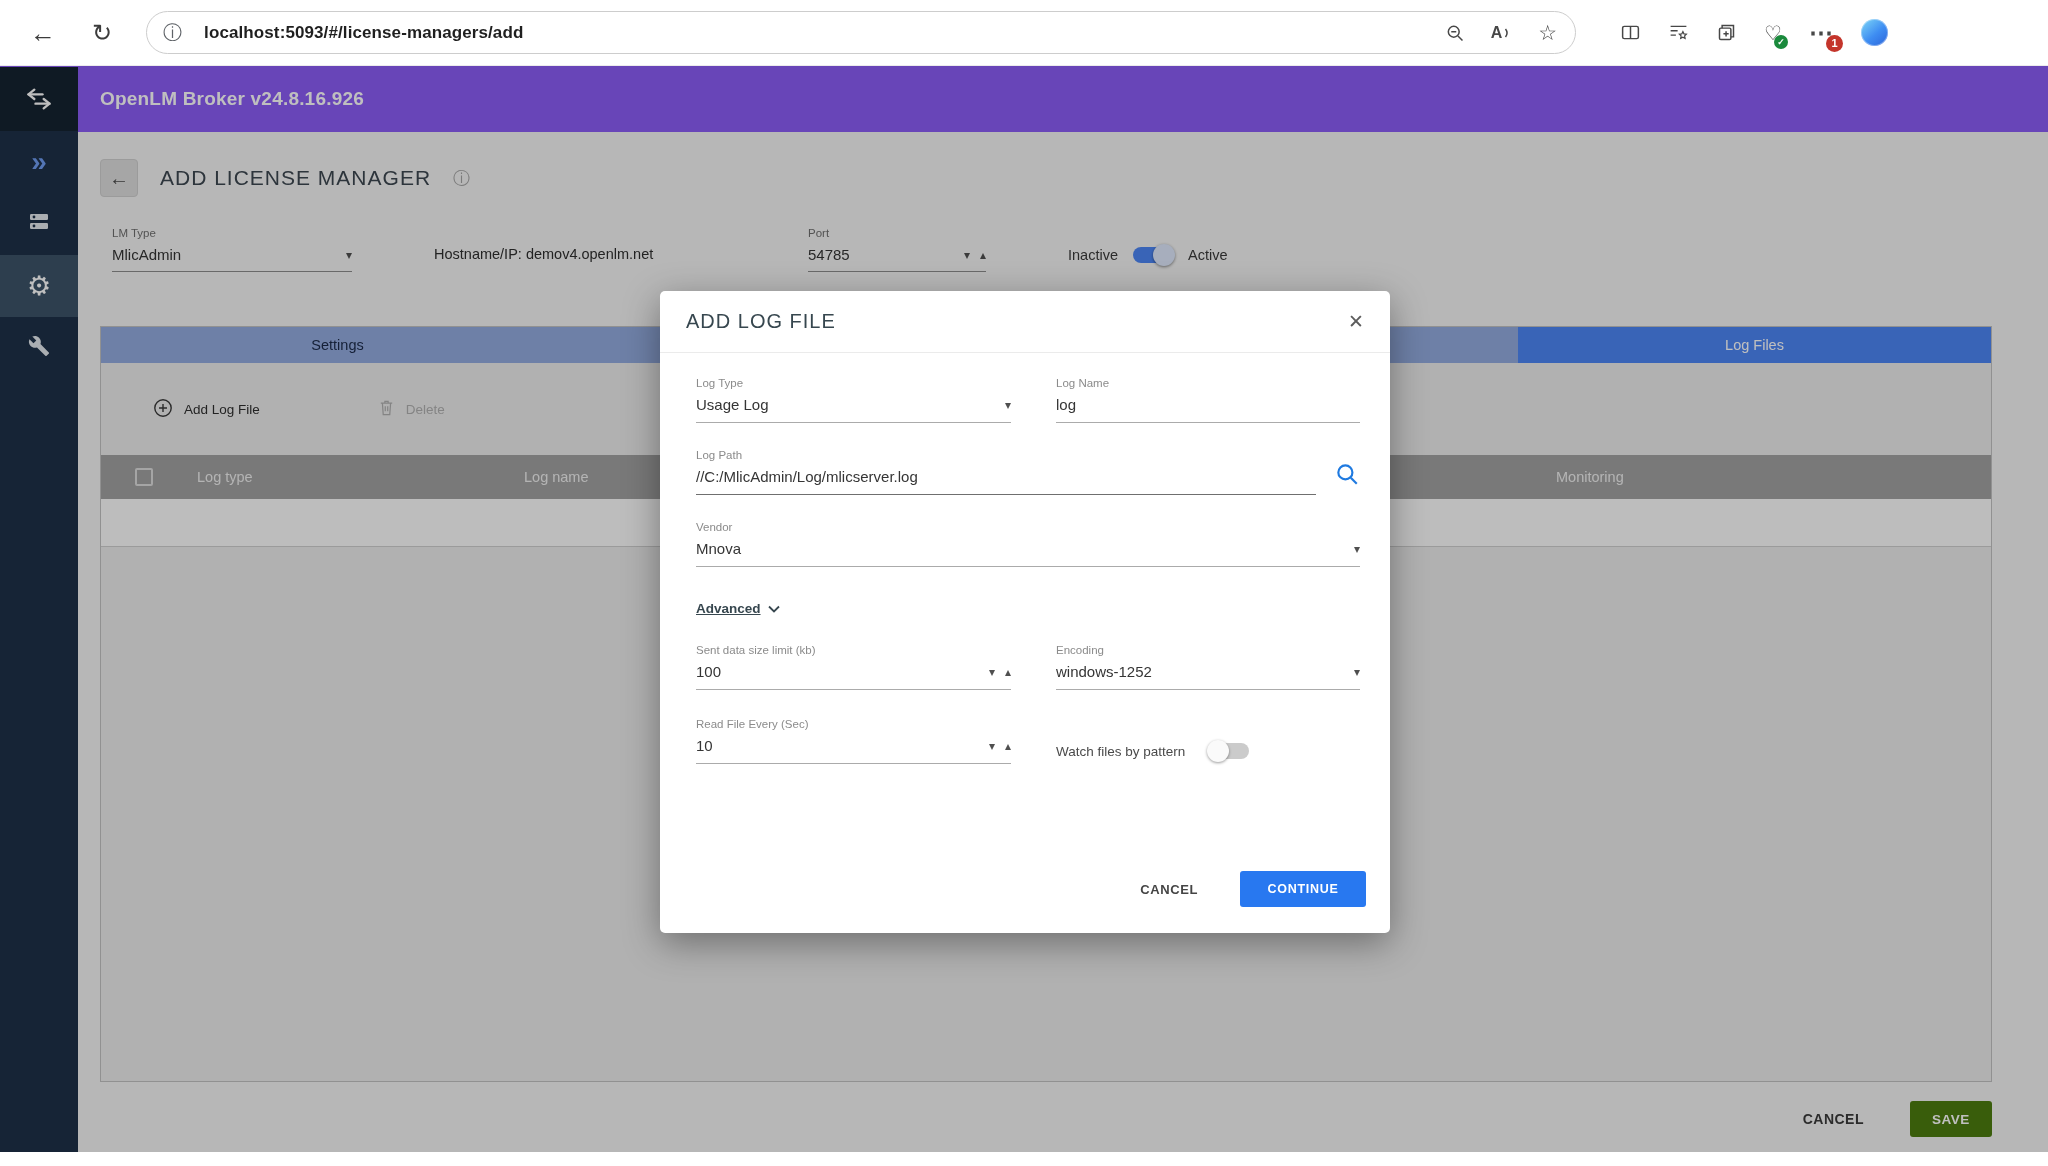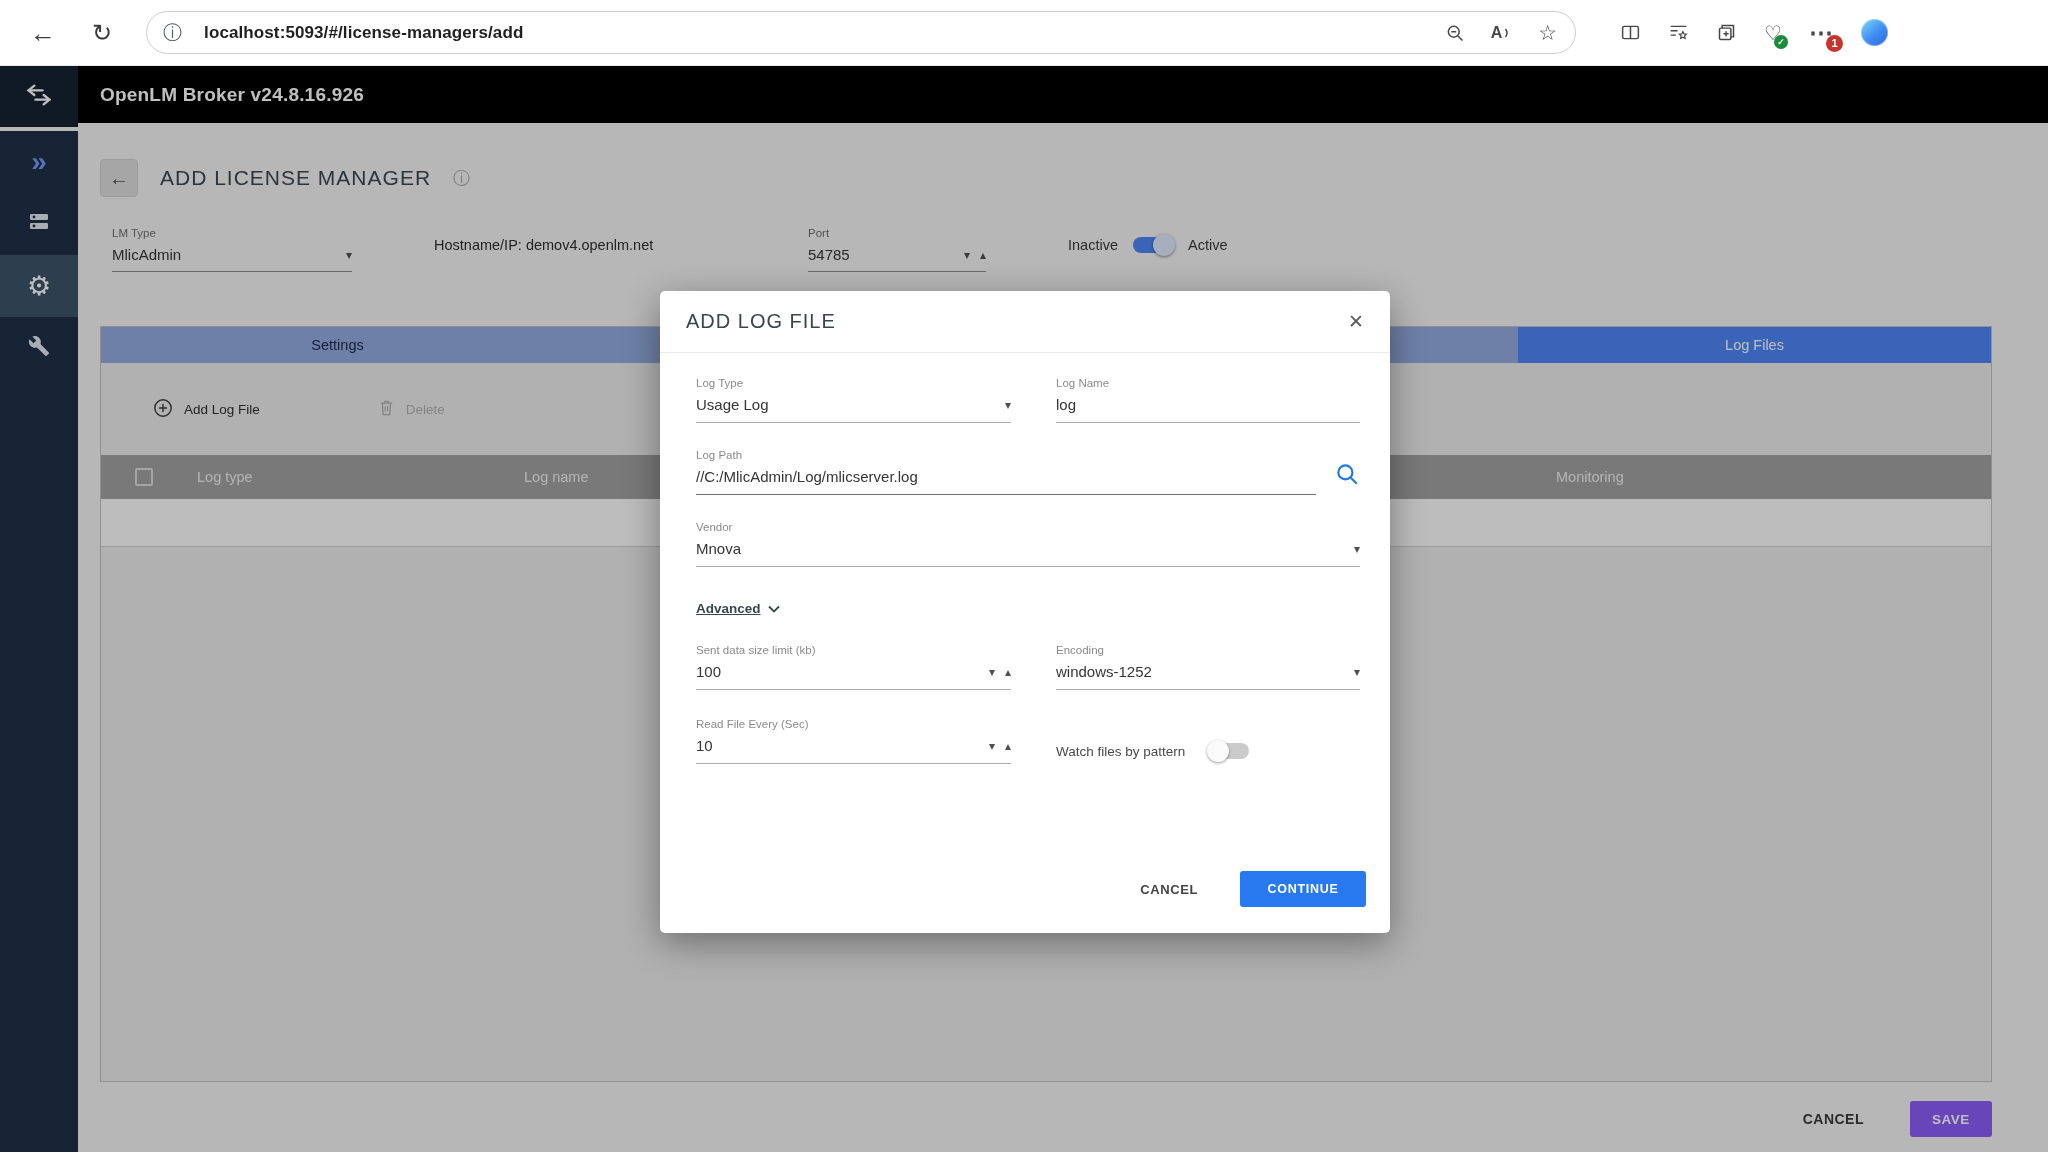--- a/index.html
+++ b/index.html
@@ -21,38 +21,38 @@
   .star-glyph { font-size:21px; color:#474747; }
   .more-glyph { font-size:24px; font-weight:700; color:#474747; letter-spacing:1px; }
   .heart-glyph { font-size:20px; color:#474747; }
   .badge-red { position:absolute; right:-9px; bottom:-5px; width:17px; height:17px; border-radius:50%; background:#c4352b; color:#fff; font-size:11px; line-height:17px; text-align:center; font-weight:700; }
   .badge-green { position:absolute; right:-6px; bottom:-4px; width:14px; height:14px; border-radius:50%; background:#1a8a3c; color:#fff; font-size:9px; line-height:14px; text-align:center; font-weight:700; }
   .copilot { width:27px; height:27px; border-radius:50%; background:linear-gradient(140deg,#7fd8f7 0%,#3e8df2 55%,#2b63d9 100%); box-shadow:inset 0 0 0 1px rgba(255,255,255,.35); }
   .read-aloud { display:flex; align-items:center; gap:2px; color:#474747; font-size:16px; font-weight:600; }
 
   
   .app { position:absolute; top:66px; left:0; width:2048px; height:1086px; background:#f4f4f4; overflow:hidden; }
-  .app-header { height:57px; background:#000000; display:flex; align-items:center;text-align:center; }
+  .app-header { height:66px; background:#8b5cf6; display:flex; align-items:center;text-align:center; }
   .logo-box { width:78px; height:65px; background:#152330; display:flex; align-items:center; justify-content:center; }
   .app-title { color:#fff; font-size:19px; font-weight:700; margin-left:22px; letter-spacing:0.2px; }
 
   .sidebar { position:absolute; top:65px; left:0; width:78px; bottom:0; background:#1e3148; }
   .side-item { height:62px; display:flex; align-items:center; justify-content:center; cursor:pointer; }
   .side-item.selected { background:#3d5368; }
   .expand-glyph { color:#6f9cf2; font-size:28px; font-weight:700; }
   .gear-glyph { color:#ffffff; font-size:27px; }
 
   .main { position:absolute; top:65px; left:78px; right:0; bottom:0; }
 
   .page-head { display:flex; align-items:center; gap:22px; padding:28px 0 0 22px; }
   .back-btn { width:38px; height:38px; border-radius:4px; background:#dedede; border:1px solid #cfcfcf; color:#4a4a4a; font-size:20px; display:flex; align-items:center; justify-content:center; cursor:pointer; }
   .page-title { font-size:21px; color:#3d4750; font-weight:500; letter-spacing:1px; }
   .head-info { font-size:17px; color:#a5a5a5; }
 
-  .lm-form { display:flex; align-items:center; padding:30px 0 0 34px; }
+  .lm-form { display:flex; align-items:flex-end; padding:30px 0 0 34px; }
   .m-field { border-bottom:1px solid #8c8c8c; padding-bottom:8px; }
   .m-label { font-size:11.5px; color:#6f6f6f; margin-bottom:7px; }
   .m-value-row { display:flex; justify-content:space-between; align-items:center;gap:44px; }
   .m-value { font-size:15px; color:#353535; }
   .dd-arrow { font-size:12px; color:#4f4f4f; }
   .spinners { display:flex; gap:10px; font-size:12px; color:#4f4f4f; }
   .hostname { width:300px; margin-left:82px; padding-bottom:10px; font-size:14.5px; color:#2f2f2f; font-weight:500; }
   .toggle-row { display:flex; align-items:center; gap:15px; margin-left:82px; padding-bottom:9px; font-size:14.5px; color:#3a3a3a; }
   .toggle-on { width:40px; height:16px; border-radius:8px; background:#4d86f5; position:relative; cursor:pointer; }
   .toggle-on .knob { position:absolute; right:-2px; top:-3px; width:22px; height:22px; border-radius:50%; background:#dfe9fc; box-shadow:0 1px 3px rgba(0,0,0,.45); }
@@ -64,21 +64,21 @@
   .card-toolbar { height:92px; display:flex; align-items:center; gap:118px; padding-left:52px; }
   .tool-btn { display:flex; align-items:center; gap:11px; font-size:13.5px; color:#2f2f2f; cursor:pointer; }
   .tool-btn.disabled { color:#b0b0b0; }
   .thead { position:relative; height:44px; background:#a2a2a2; }
   .thead .th { position:absolute; top:0; line-height:44px; font-size:14.5px; color:#f0f0f0; }
   .th-checkbox { position:absolute; left:34px; top:13px; width:18px; height:18px; border:2px solid #dcdcdc; border-radius:2px; cursor:pointer; }
   .empty-row { height:48px; background:#fcfcfc; border-bottom:1px solid #cfcfcf; }
 
   .page-footer { position:absolute; top:970px; right:56px; display:flex; align-items:center; gap:46px; }
   .cancel-text { font-size:14px; font-weight:600; color:#3a3a3a; letter-spacing:0.5px; cursor:pointer; }
-  .save-btn { width:82px; height:36px; background:#8b5cf6; color:#fff; font-size:13.5px; font-weight:600; letter-spacing:0.5px; border:none; border-radius:3px; display:flex; align-items:center; justify-content:center; cursor:pointer; }
+  .save-btn { width:82px; height:36px; background:#4d7c0f; color:#fff; font-size:13.5px; font-weight:600; letter-spacing:0.5px; border:none; border-radius:3px; display:flex; align-items:center; justify-content:center; cursor:pointer; }
 
   .backdrop { position:absolute; inset:0; background:rgba(0,0,0,0.25); z-index:5; }
 
   
   .modal { position:absolute; left:660px; top:225px; width:730px; height:642px; background:#fff; border-radius:5px; box-shadow:0 10px 36px rgba(0,0,0,.38); z-index:10; }
   .modal-header { height:62px; display:flex; align-items:center; justify-content:space-between; padding:0 26px 0 26px; border-bottom:1px solid #ebebeb; }
   .modal-title { font-size:20px; color:#37474f; font-weight:500; letter-spacing:1px; }
   .modal-close { font-size:19px; color:#5c5c5c; cursor:pointer; }
   .modal-body { padding:24px 30px 0 36px; }
   .f-row { display:flex; gap:45px; margin-bottom:26px; }

